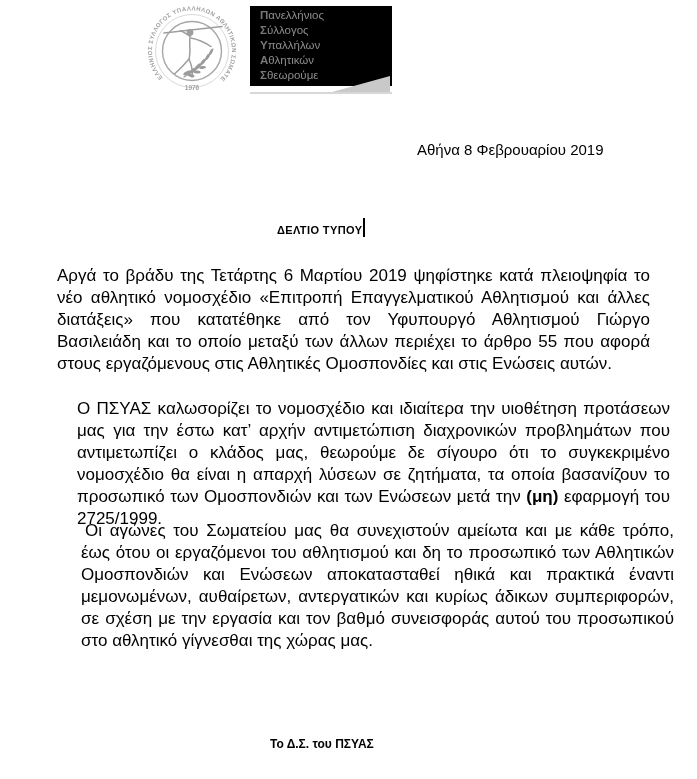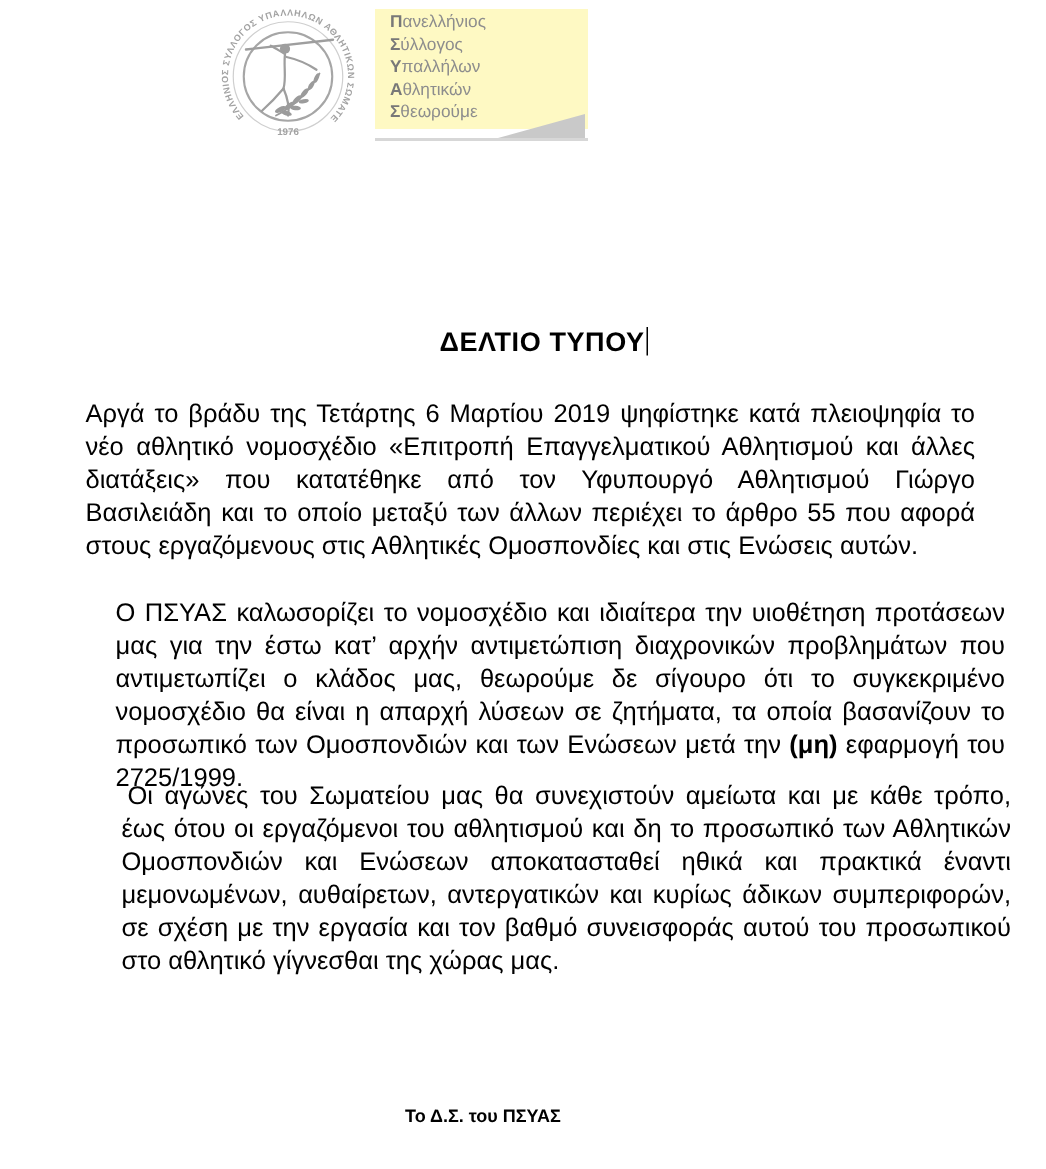--- a/index.html
+++ b/index.html
@@ -20,21 +20,21 @@
     width: 114px; height: 96px;
   }
   .seal text { font-family: "Liberation Sans", "DejaVu Sans", sans-serif; }
   .seal .ringtext { font-size: 6px; letter-spacing: 0.45px; fill: #a2a2a2; font-weight: bold; }
   .seal .yeartext { font-size: 6.5px; fill: #a2a2a2; font-weight: bold; }
 
   .namebox {
     position: absolute;
     left: 250px; top: 6px;
     width: 142px; height: 80px;
-    background: #fef9c3;
+    background: #000000;
     box-sizing: border-box;
     padding: 2px 0 0 10px;
     font-size: 11.5px;
     line-height: 15px;
     color: #8d8d8d;
   }
   .namebox .initial { font-weight: bold; color: #787878; }
   .shadow-line {
     position: absolute;
     left: 0; bottom: -8px;
@@ -54,25 +54,24 @@
     position: absolute;
     left: 417px; top: 140px;
     font-size: 15px;
     line-height: 19px;
   }
 
   
   .title-row {
     position: absolute;
     left: 277px; top: 218px;
-    font-size: 18px;
+    font-size: 11px;
     font-weight: bold;
     letter-spacing: 0.4px;
     white-space: nowrap;
-    margin-left: 16px;
   }
   .caret {
     display: inline-block;
     width: 1.5px; height: 19px;
     background: #000;
     vertical-align: -3px;
     margin-left: 1px;
   }
 
   
@@ -148,20 +147,21 @@
     <div class="shadow-wedge"></div>
     <div class="shadow-line"></div>
     <div class="nameline"><span class="initial">Π</span><span>ανελλήνιος</span></div>
     <div class="nameline"><span class="initial">Σ</span><span>ύλλογος</span></div>
     <div class="nameline"><span class="initial">Υ</span><span>παλλήλων</span></div>
     <div class="nameline"><span class="initial">Α</span><span>θλητικών</span></div>
     <div class="nameline"><span class="initial">Σ</span><span>θεωρούμε</span></div>
   </div>
 
   <div class="dateblock">
+    <div>Αθήνα 8 Φεβρουαρίου 2019</div>
   </div>
 
   <div class="title-row">
     <span>ΔΕΛΤΙΟ ΤΥΠΟΥ</span><span class="caret"></span>
   </div>
 
   <p class="bodypar p1">Αργά το βράδυ της Τετάρτης 6 Μαρτίου 2019 ψηφίστηκε κατά πλειοψηφία το νέο αθλητικό νομοσχέδιο «Επιτροπή Επαγγελματικού Αθλητισμού και άλλες διατάξεις» που κατατέθηκε από τον Υφυπουργό Αθλητισμού Γιώργο Βασιλειάδη και το οποίο μεταξύ των άλλων περιέχει το άρθρο 55 που αφορά στους εργαζόμενους στις Αθλητικές Ομοσπονδίες και στις Ενώσεις αυτών.</p>
 
   <p class="bodypar p2"><span>Ο ΠΣΥΑΣ καλωσορίζει το νομοσχέδιο και ιδιαίτερα την υιοθέτηση προτάσεων μας για την έστω κατ’ αρχήν αντιμετώπιση διαχρονικών προβλημάτων που αντιμετωπίζει ο κλάδος μας, θεωρούμε δε σίγουρο ότι το συγκεκριμένο νομοσχέδιο θα είναι η απαρχή λύσεων σε ζητήματα, τα οποία βασανίζουν το προσωπικό των Ομοσπονδιών και των Ενώσεων μετά την </span><b>(μη)</b><span> εφαρμογή του 2725/1999.</span></p>
 

